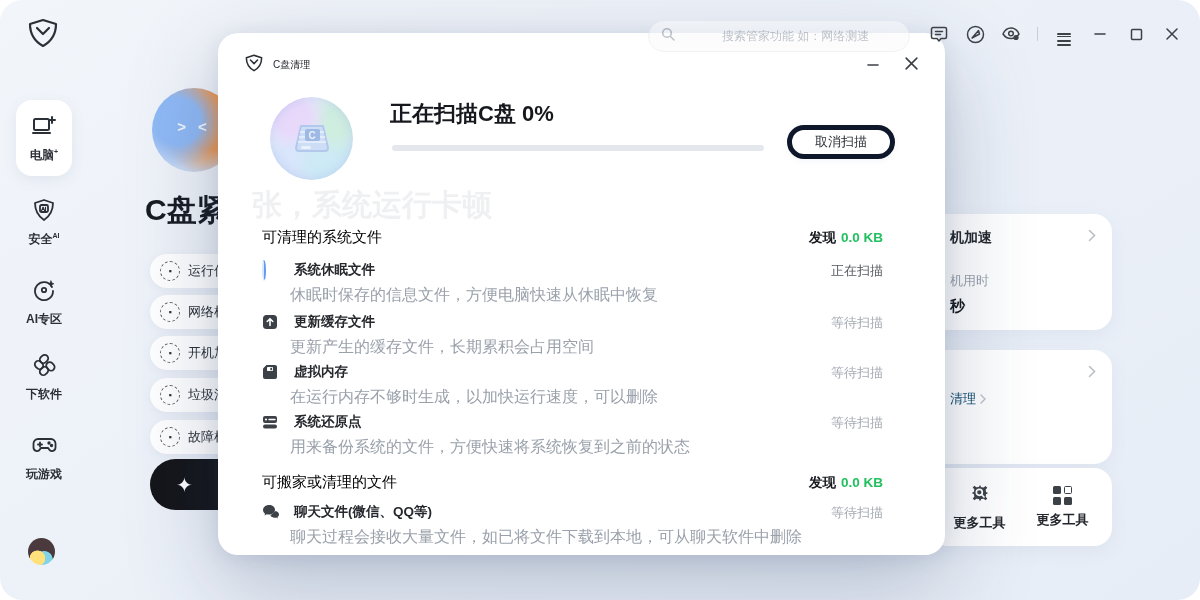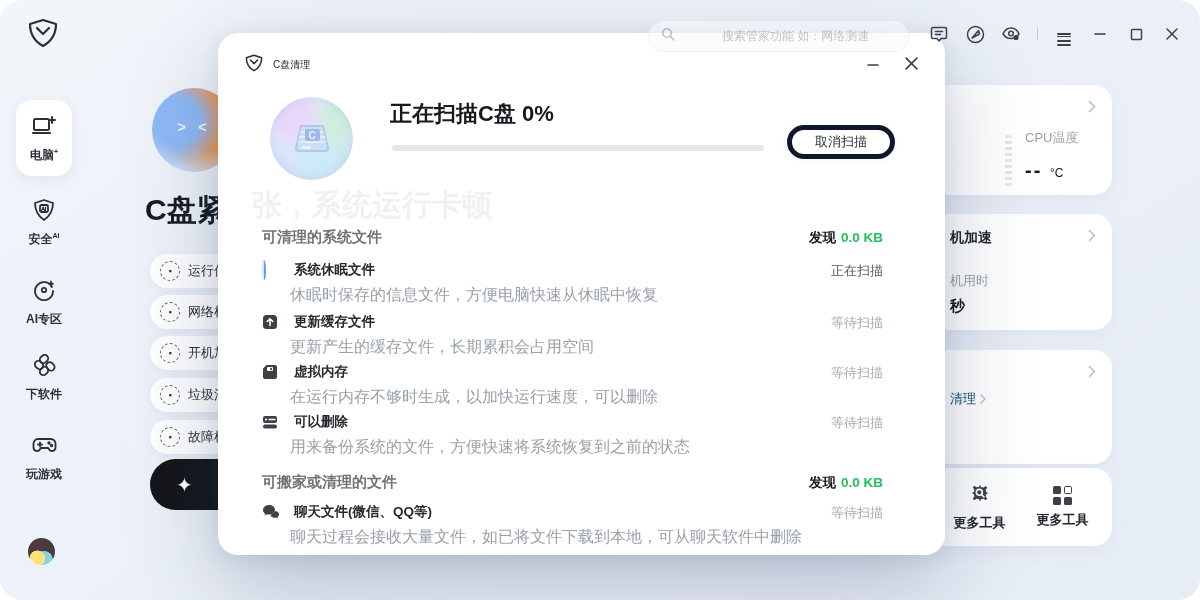--- a/index.html
+++ b/index.html
@@ -88,21 +88,21 @@
                        linear-gradient(135deg,#eef4fd,#dde9fa);
             box-shadow:inset 0 0 12px rgba(160,180,230,.45); display:flex; align-items:center; justify-content:center; }
   .scan-title { position:absolute; left:172px; top:66px; font-size:22px; font-weight:bold; color:#16181d; }
   .progress { position:absolute; left:174px; top:112px; width:372px; height:6px; border-radius:3px; background:#e4e7ec; overflow:hidden; }
   .progress i { display:block; height:100%; background:#22c05f; border-radius:3px; }
   .cancel-btn { position:absolute; left:569px; top:92px; width:108px; height:34px; border-radius:17px;
                 background:#fff; border:5px solid #0f172a; font-size:13px; color:#2b2f36;
                 display:flex; align-items:center; justify-content:center; cursor:pointer;
                 box-shadow:0 2px 6px rgba(120,140,170,.08); }
 
-  .sec-head { position:absolute; left:44px; font-size:15px; font-weight:bold; color:#737373; }
+  .sec-head { position:absolute; left:44px; font-size:15px; font-weight:normal; color:#000000; }
   .sec-found { position:absolute; right:62px; font-size:13.5px; font-weight:bold; color:#16181d; }
   .sec-found .green { color:#22c05f; margin-left:5px; }
   .it-ic { position:absolute; left:44px; width:17px; height:17px; }
   .it-title { position:absolute; left:76px; font-size:13.5px; font-weight:bold; color:#26282d; }
   .it-desc { position:absolute; left:72px; font-size:16px; color:#9aa1ab; }
   .it-status { position:absolute; right:62px; font-size:13px; }
   .st-scan { color:#565b63; }
   .st-wait { color:#a4aab2; }
 
   .spinner { width:15px; height:15px; border-radius:50%; border:2.4px solid #d8e7ff;
@@ -255,30 +255,20 @@
           <rect x="1.5" y="1.5" width="10" height="10" rx="1"></rect>
         </svg>
     </span>
     <span class="tb-ic">
       <svg width="14" height="14" viewBox="0 0 14 14" stroke="#3c4047" stroke-width="1.5" stroke-linecap="round">
           <path d="M2 2 L12 12 M12 2 L2 12"></path>
         </svg>
     </span>
   </div>
 
-  <div class="rcard" style="top:85px;height:110px">
-    <span class="chev">
-      <svg width="8" height="13" viewBox="0 0 8 13" fill="none" stroke="#b9c0c9" stroke-width="1.6" stroke-linecap="round">
-          <path d="M1.5 1.5 L6.5 6.5 L1.5 11.5"></path>
-        </svg>
-    </span>
-    <span class="gauge"></span>
-    <span class="cpu-lbl">CPU温度</span>
-    <span class="cpu-val"><span>--</span> <span class="cpu-unit">°C</span></span>
-  </div>
 
   <div class="rcard" style="top:214px;height:116px">
     <span class="rc-title">机加速</span>
     <span class="chev">
       <svg width="8" height="13" viewBox="0 0 8 13" fill="none" stroke="#b9c0c9" stroke-width="1.6" stroke-linecap="round">
           <path d="M1.5 1.5 L6.5 6.5 L1.5 11.5"></path>
         </svg>
     </span>
     <span class="rc-sub">机用时</span>
     <span class="rc-val">秒</span>
@@ -392,21 +382,21 @@
     <span class="it-desc" style="top:354px">在运行内存不够时生成，以加快运行速度，可以删除</span>
 
     <span class="it-ic" style="top:381px">
       <svg width="16" height="16" viewBox="0 0 16 16">
           <rect x="1" y="2" width="14" height="7" rx="2" fill="#3c4047"></rect>
           <rect x="1" y="10.5" width="14" height="4" rx="2" fill="#3c4047"></rect>
           <circle cx="4" cy="5.5" r="1.1" fill="#fff"></circle>
           <path d="M7 5.5 h6" stroke="#fff" stroke-width="1.3" stroke-linecap="round"></path>
         </svg>
     </span>
-    <span class="it-title" style="top:380px">可以删除</span>
+    <span class="it-title" style="top:380px">系统还原点</span>
     <span class="it-status st-wait" style="top:381px">等待扫描</span>
     <span class="it-desc" style="top:404px">用来备份系统的文件，方便快速将系统恢复到之前的状态</span>
 
     <span class="sec-head" style="top:440px">可搬家或清理的文件</span>
     <span class="sec-found" style="top:441px">
       <span>发现</span><span class="green">0.0 KB</span>
     </span>
 
     <span class="it-ic chat-ic" style="top:471px">
       <svg width="18" height="16" viewBox="0 0 18 16">

